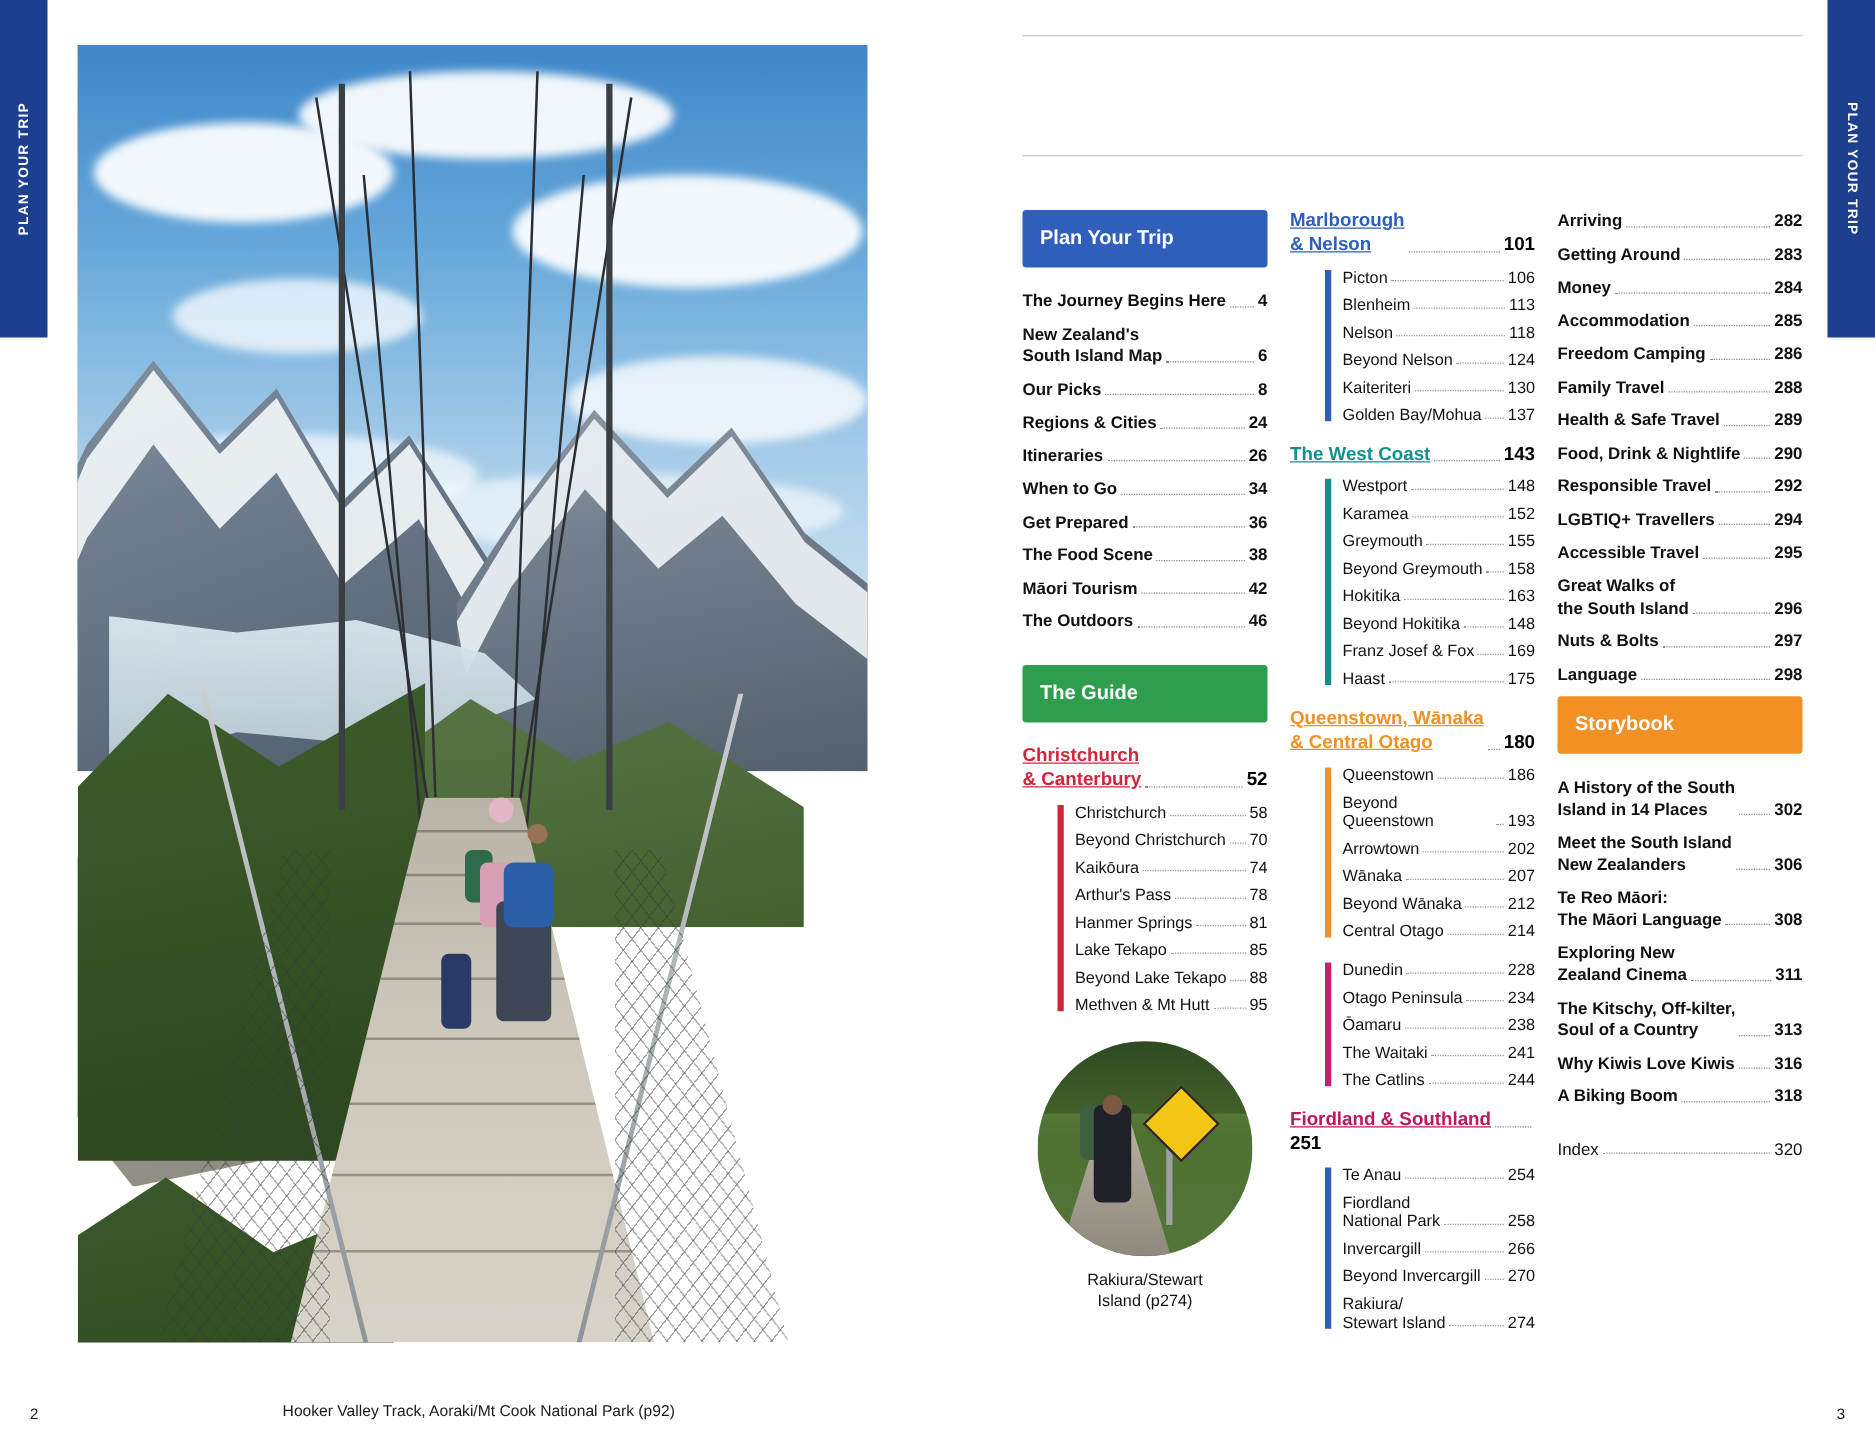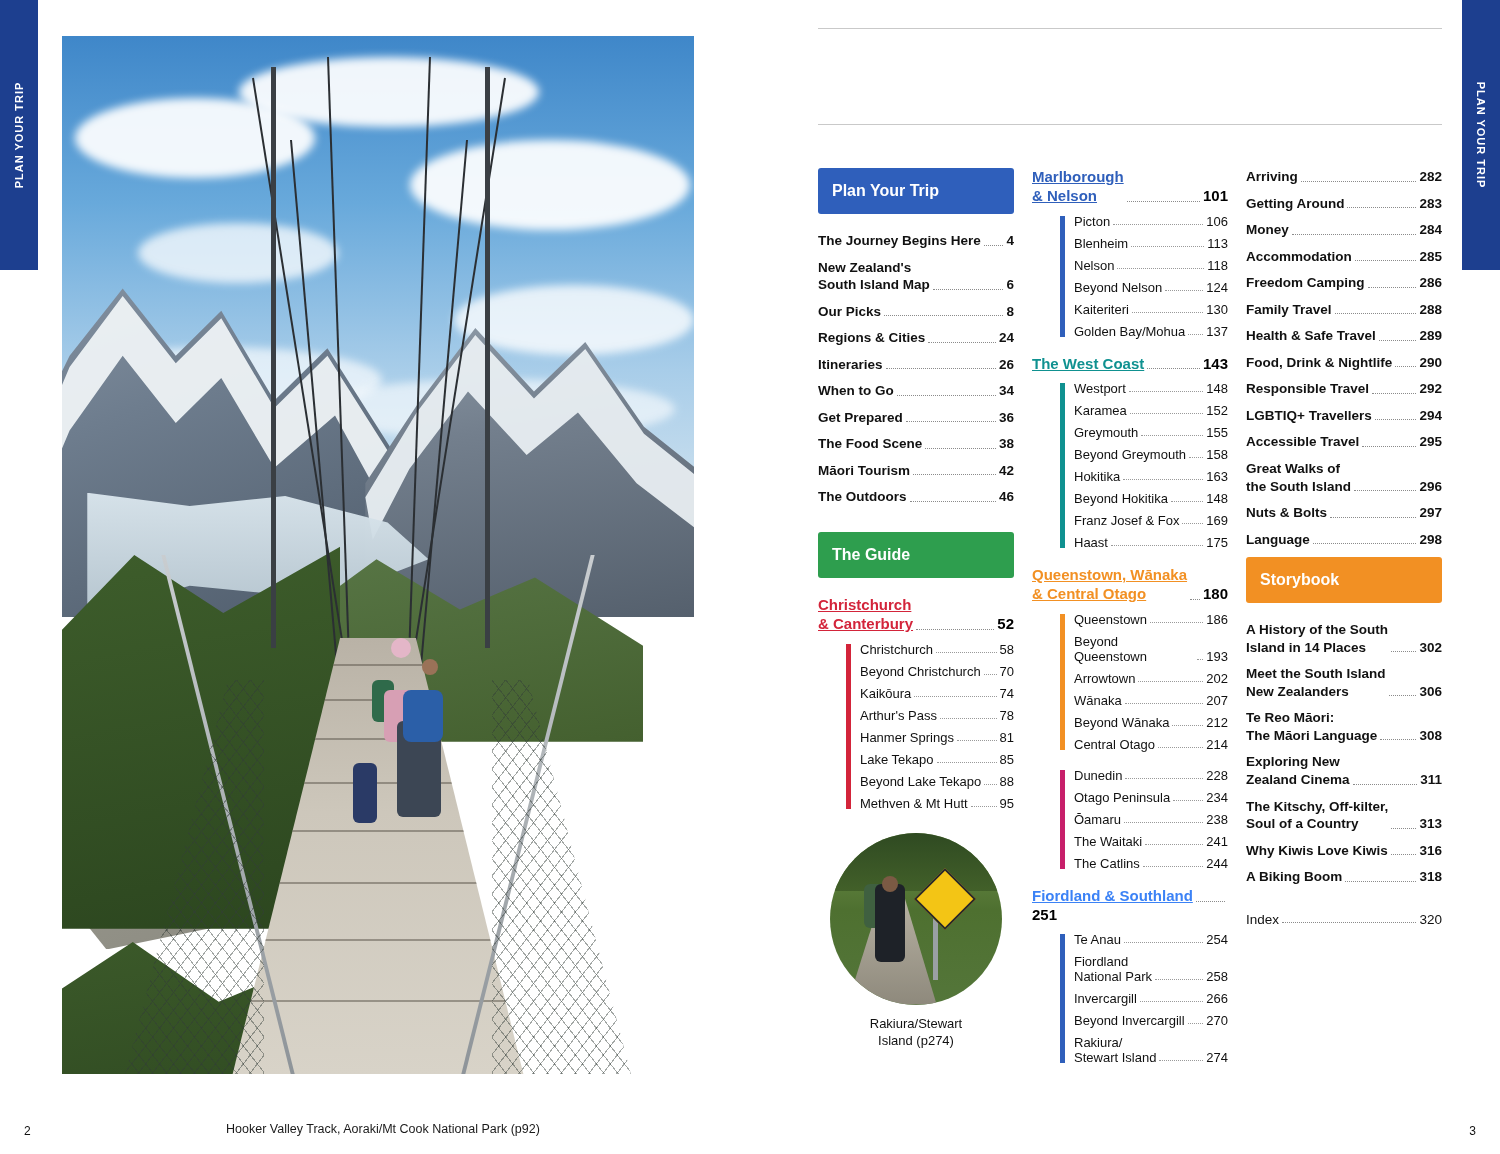--- a/index.html
+++ b/index.html
@@ -578,21 +578,21 @@
               <span class="dots"></span>
               <span class="pg">241</span>
             </div>
             <div class="sub-row">
               <span class="label">The Catlins</span>
               <span class="dots"></span>
               <span class="pg">244</span>
             </div>
           </div>
           <div class="region-head">
-            <span class="rname" style="color: #3b82f6;">Fiordland &amp; Southland</span>
+            <span class="rname" style="color: #be185d;">Fiordland &amp; Southland</span>
             <span class="dots"></span>
             <span class="pg">251</span>
           </div>
           <div class="sub-list" id="reg-4">
             <style>#reg-4:before{background:#2f5fbb;}</style>
             <div class="sub-row">
               <span class="label">Te Anau</span>
               <span class="dots"></span>
               <span class="pg">254</span>
             </div>

